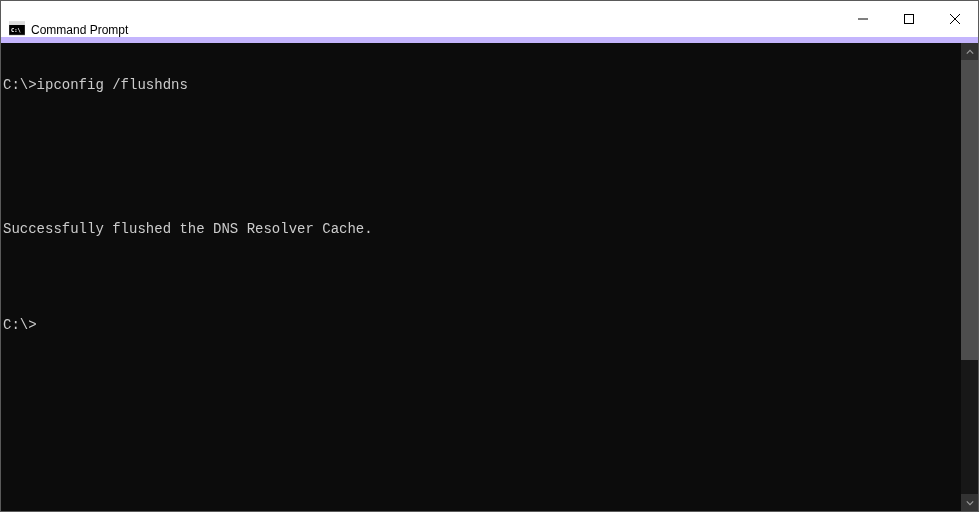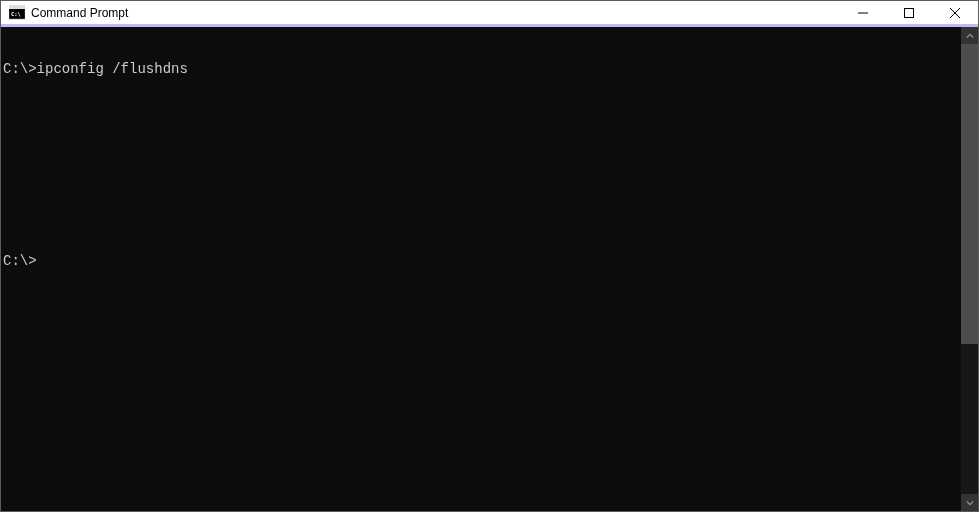--- a/index.html
+++ b/index.html
@@ -16,25 +16,25 @@
     }
     .window {
       width: 979px;
       height: 512px;
       border: 1px solid #5a5a5a;
       display: flex;
       flex-direction: column;
       background: #fff;
     }
     .titlebar {
-      height: 26px;
+      height: 42px;
       background: #ffffff;
       display: flex;
-      align-items: center;
-      border-bottom: 3px solid #c4b5fd;
+      align-items: flex-end;
+      border-bottom: 6px solid #c4b5fd;
       flex-shrink: 0;
     }
     .titlebar-icon {
       width: 16px;
       height: 16px;
       margin-left: 8px;
       margin-right: 6px;
       display: flex;
       align-items: center;
       justify-content: center;
@@ -143,20 +143,21 @@
           <line x1="10" y1="0" x2="0" y2="10" stroke="#000" stroke-width="1"></line>
         </svg>
       </button>
     </div>
   </div>
   <div class="content-area">
     <div class="terminal">
       <div class="terminal-line">C:\&gt;ipconfig /flushdns</div>
       <div class="terminal-line"></div>
       <div class="terminal-line"></div>
+      <div class="terminal-line">Successfully flushed the DNS Resolver Cache.</div>
       <div class="terminal-line"></div>
       <div class="terminal-line">C:\&gt;</div>
     </div>
     <div class="scrollbar">
       <div class="scrollbar-arrow">
         <svg viewBox="0 0 10 10">
           <path d="M1 7 L5 3 L9 7" fill="none" stroke="#999" stroke-width="1.5"></path>
         </svg>
       </div>
       <div class="scrollbar-track">

